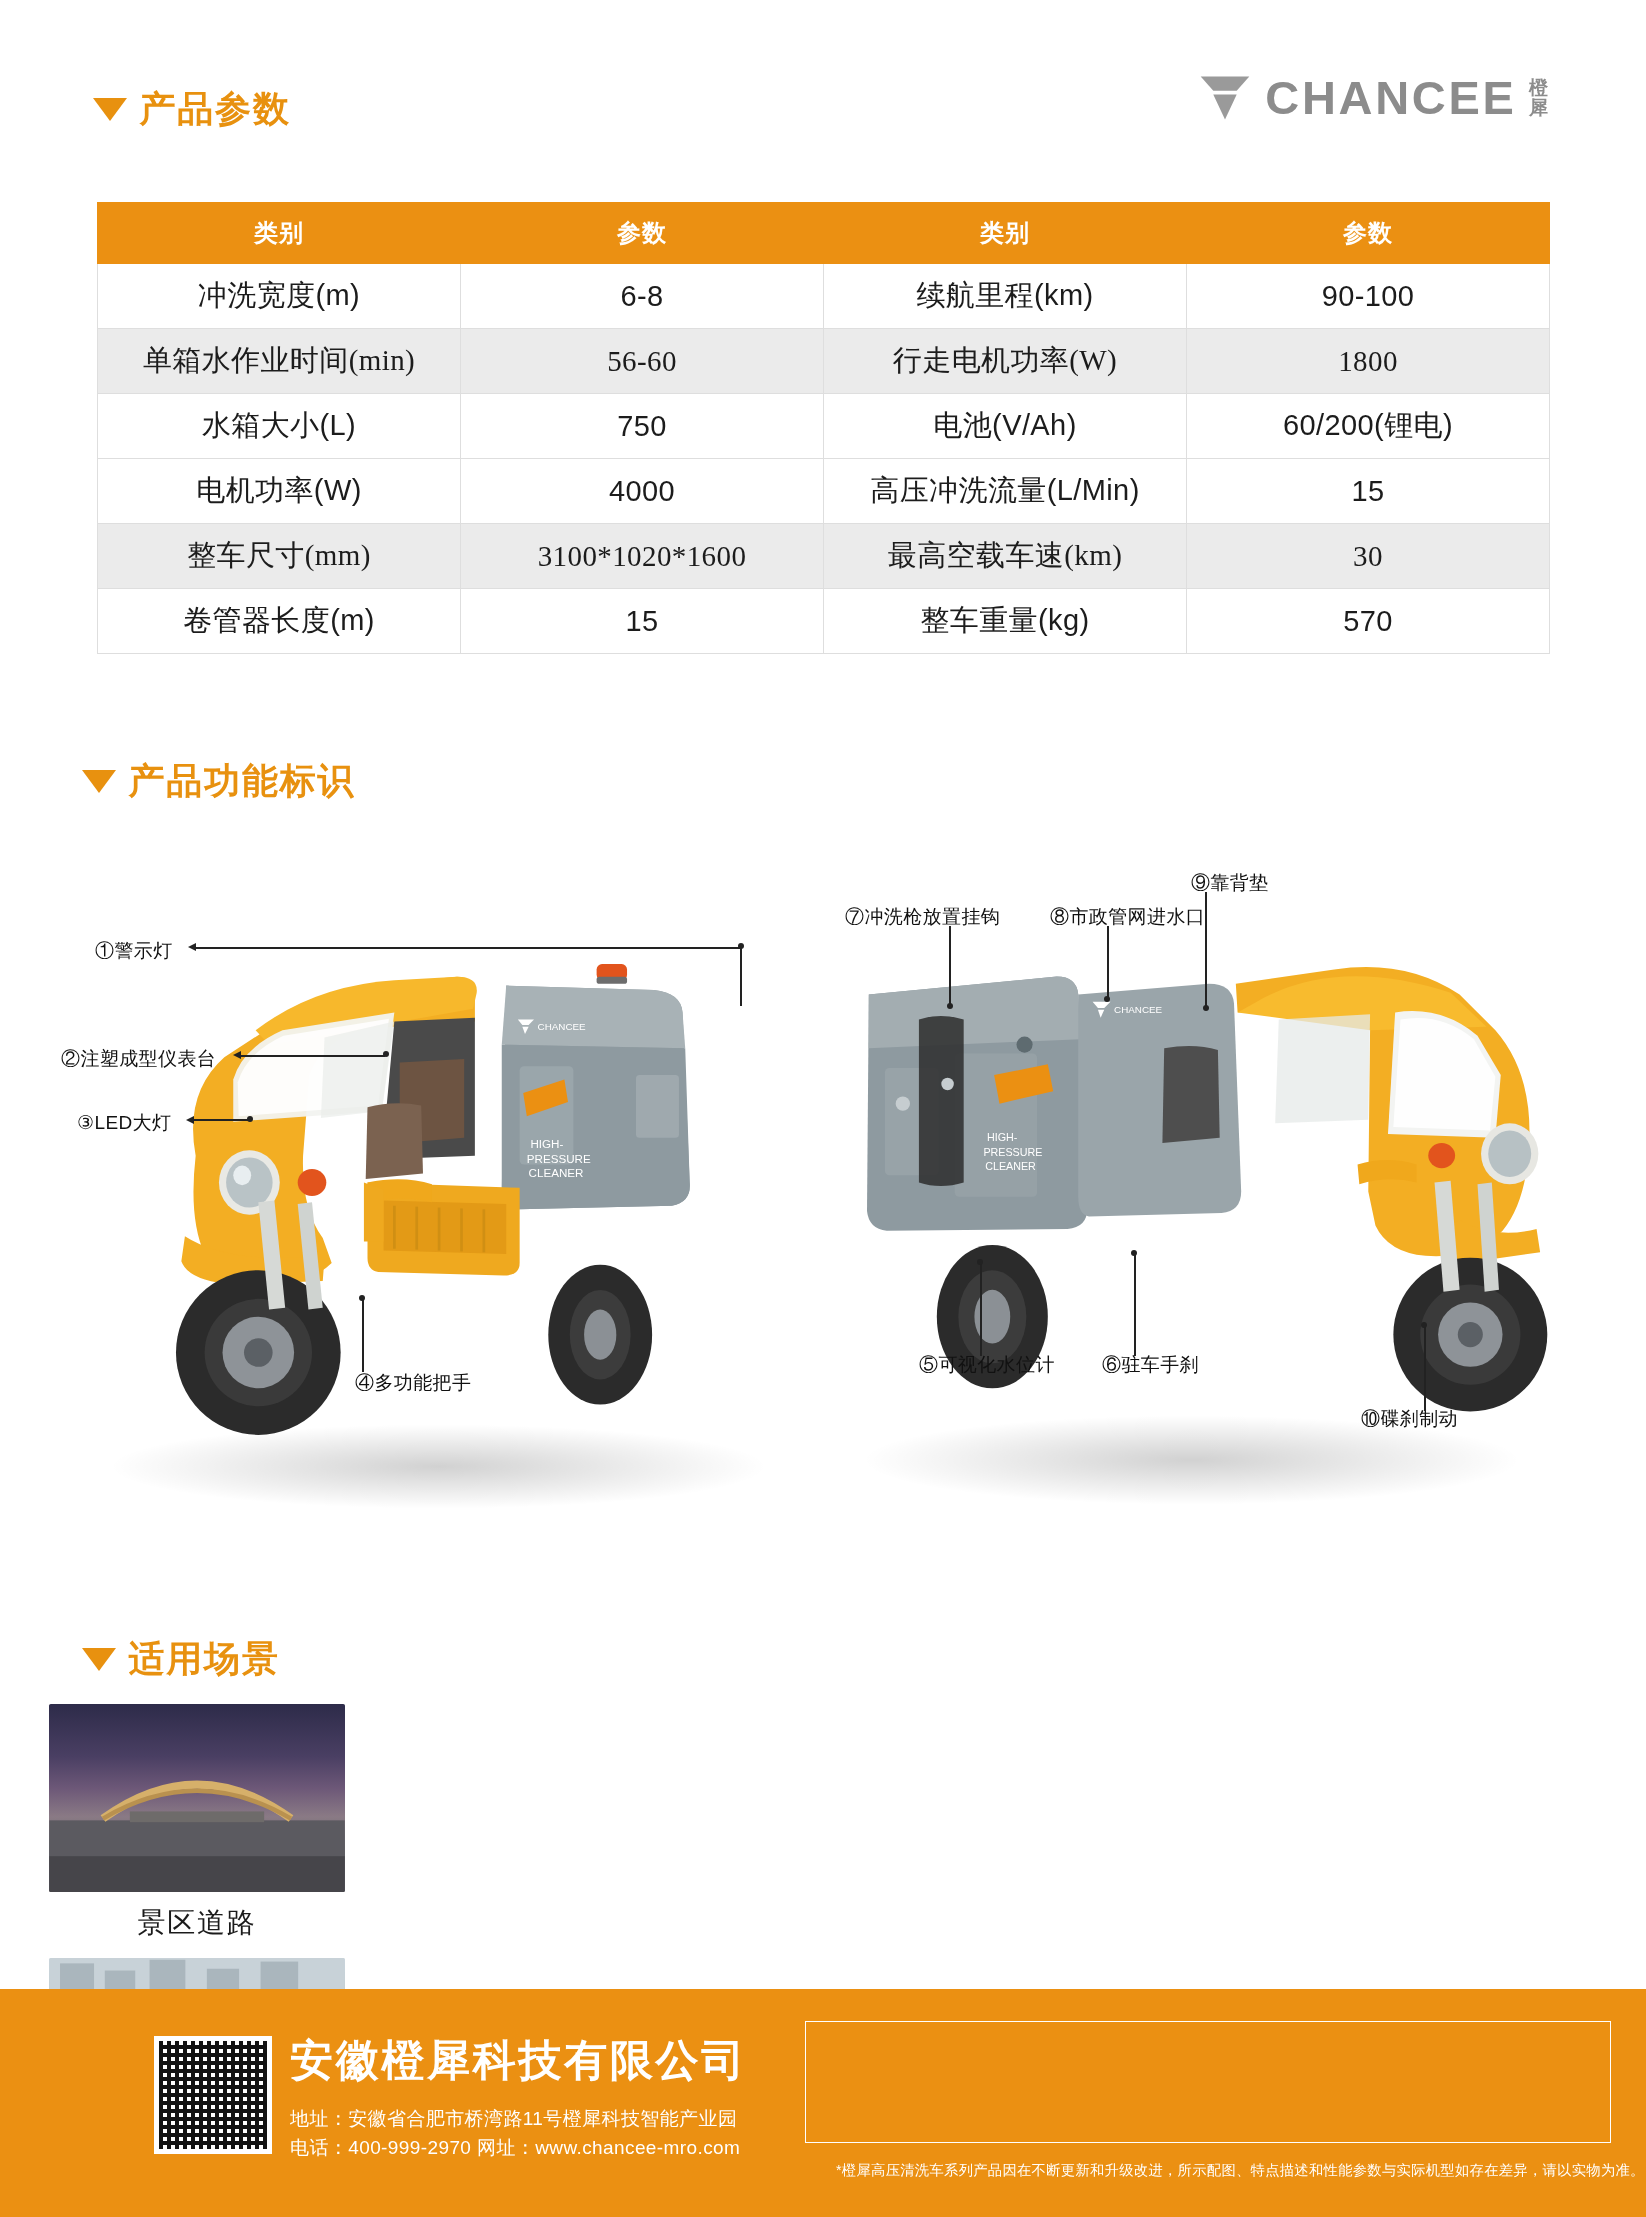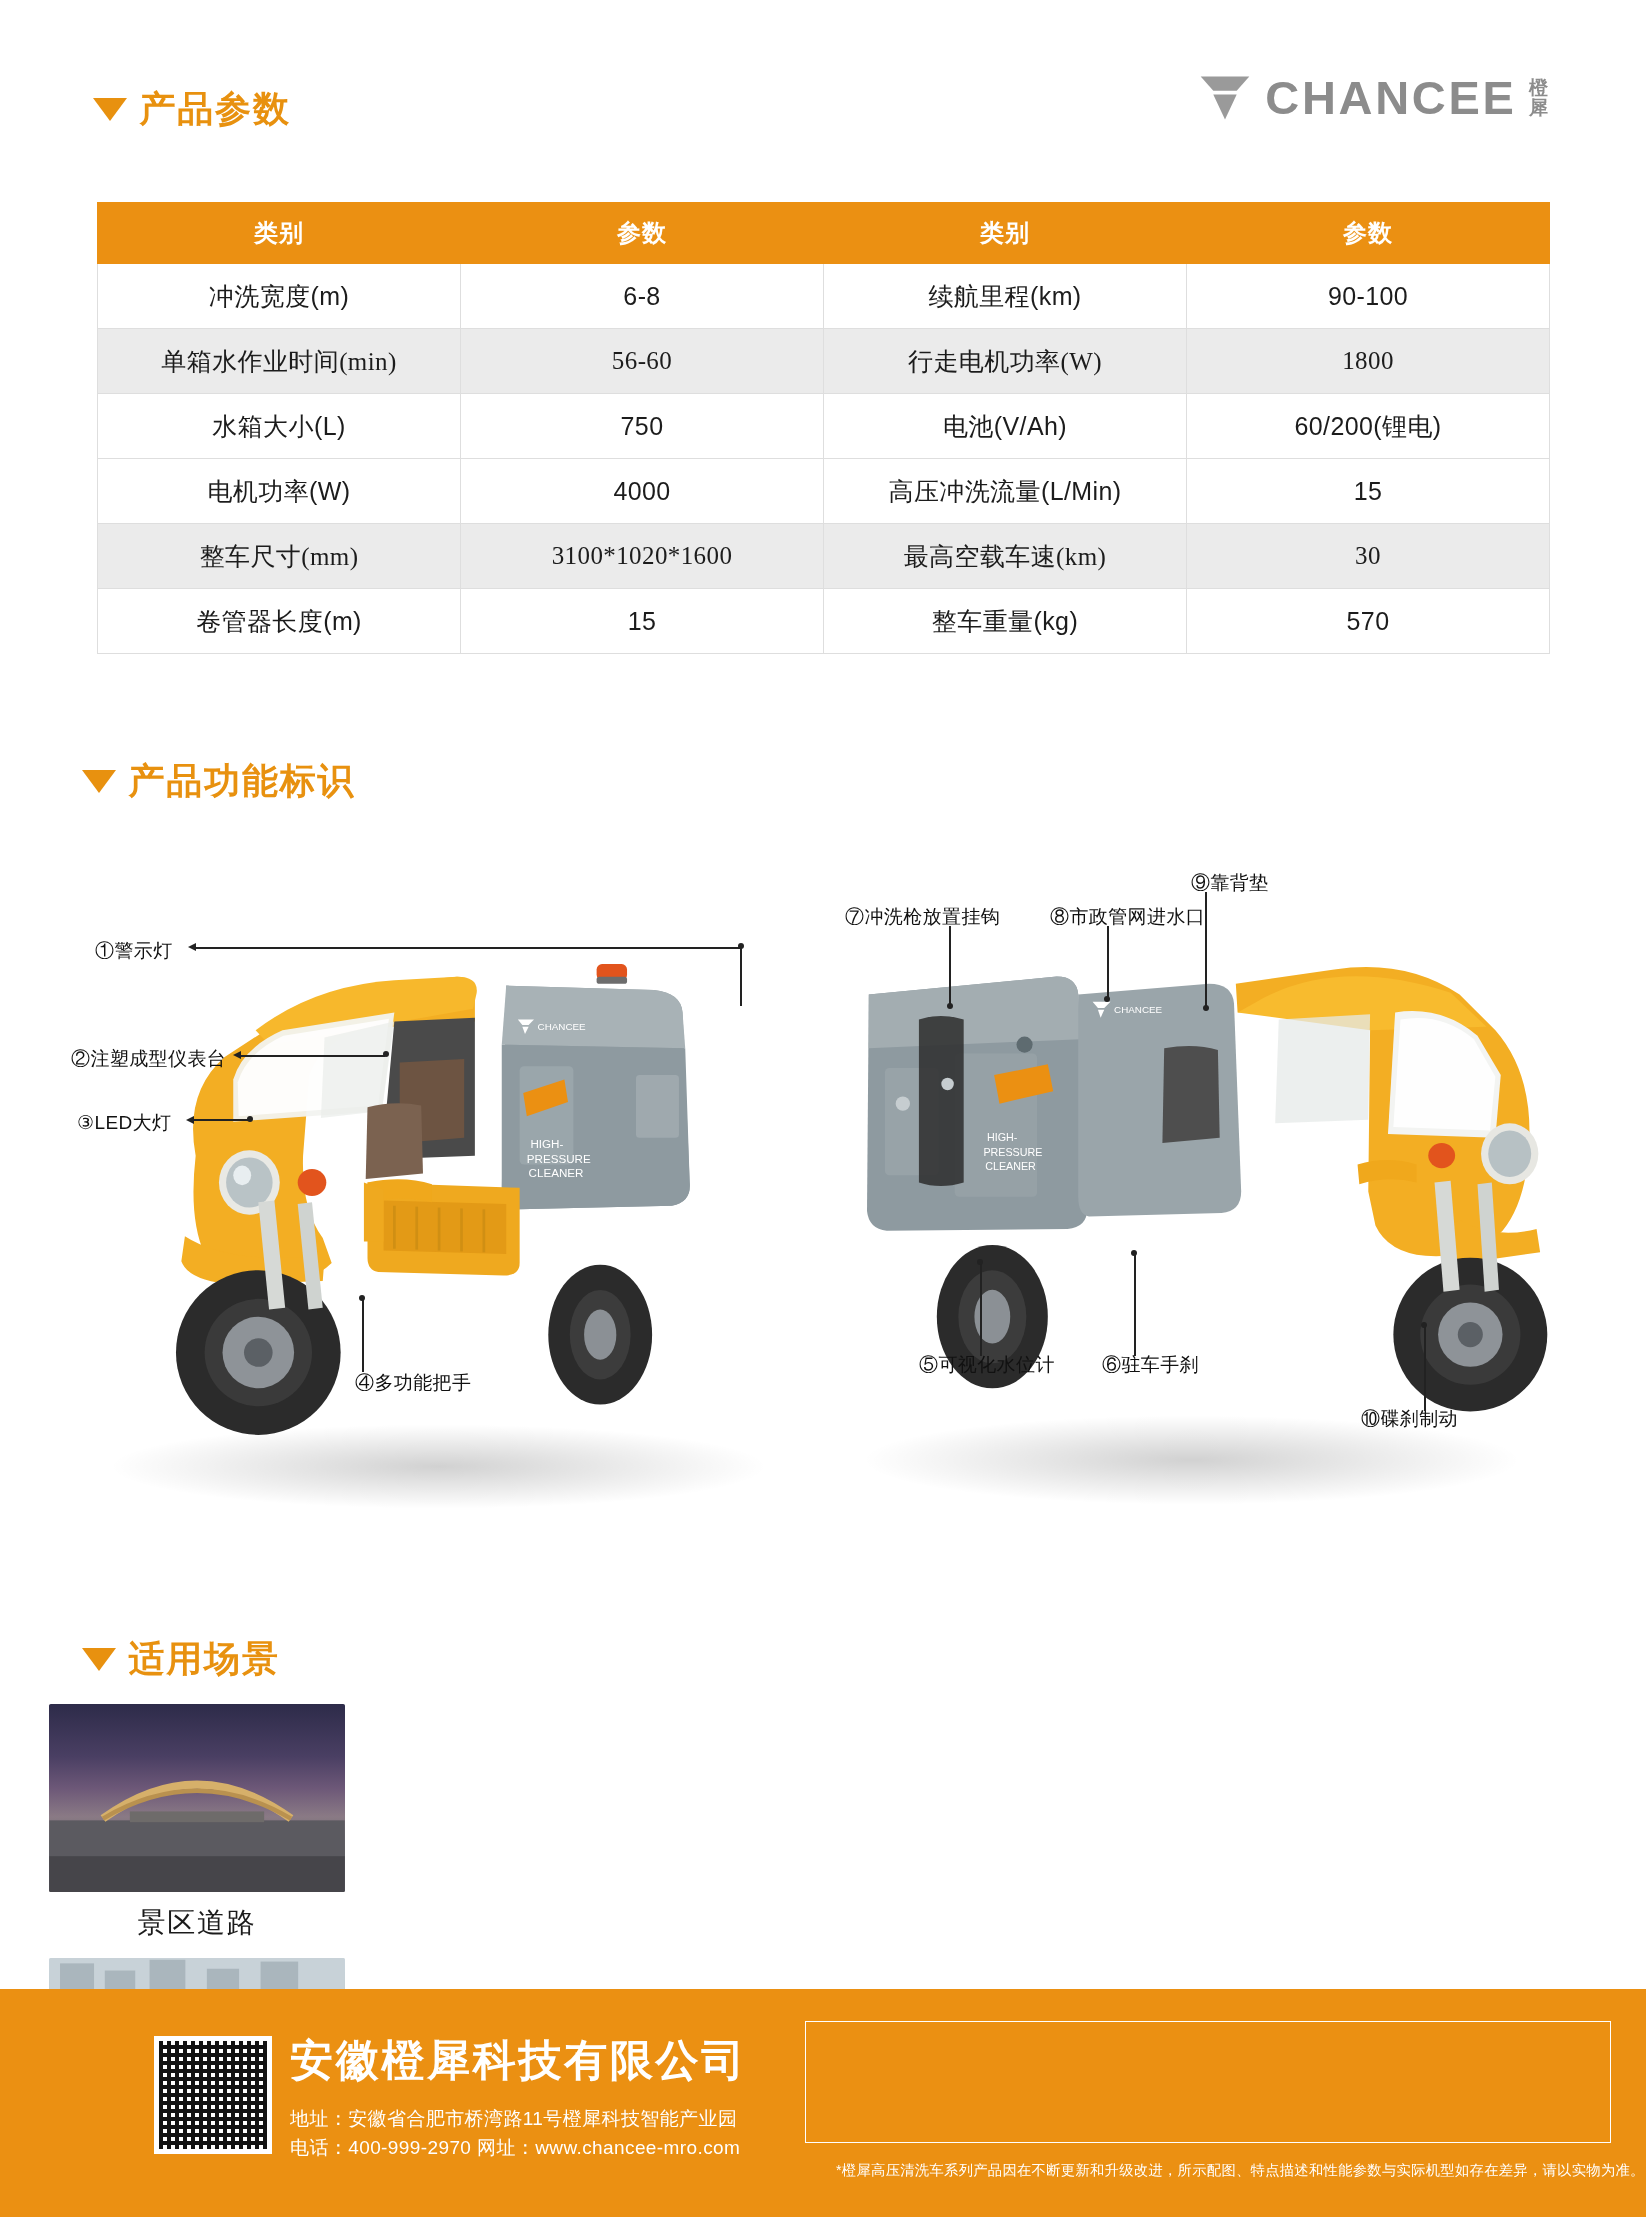--- a/index.html
+++ b/index.html
@@ -69,21 +69,21 @@
     color: #fff;
     font-size: 24px;
     font-weight: bold;
     height: 61px;
     border: 0.9px solid #eb9012;
     letter-spacing: 0.9px;
   }
   table.spec td {
     border: 0.9px solid #dedede;
     height: 65px;
-    font-size: 25px;
+    font-size: 29px;
     text-align: center;
     color: #1c1c1c;
     letter-spacing: 0.4px;
   }
   table.spec tr.alt td { background: #ebebeb; font-family: Liberation Serif, serif; }
   table.spec col.c1 { width: 25%; }
   table.spec col.c2 { width: 25%; }
   table.spec col.c3 { width: 25%; }
   table.spec col.c4 { width: 25%; }
 
@@ -431,21 +431,21 @@
       <path d="M690 348 L700 470 L682 472 L672 350 Z" fill="#d6d9d6"></path>
       <path d="M736 350 L744 470 L728 472 L720 352 Z" fill="#cfd3d0"></path>
     </svg>
 
     <div class="callout" style="left:95px;top:141px;">①警示灯</div>
     <div class="lead" style="left:195px;top:150px;width:546px;height:1.8px;"></div>
     <div class="arrowL" style="left:188px;top:146px;"></div>
     <div class="dot" style="left:738px;top:146px;"></div>
     <div class="lead" style="left:740px;top:150px;width:1.8px;height:59px;"></div>
 
-    <div class="callout" style="left:71px;top:249px;">②注塑成型仪表台</div>
+    <div class="callout" style="left:61px;top:249px;">②注塑成型仪表台</div>
     <div class="lead" style="left:240px;top:258px;width:145px;height:1.8px;"></div>
     <div class="arrowL" style="left:233px;top:254px;"></div>
     <div class="dot" style="left:383px;top:254px;"></div>
 
     <div class="callout" style="left:77px;top:313px;">③LED大灯</div>
     <div class="lead" style="left:193px;top:322px;width:56px;height:1.8px;"></div>
     <div class="arrowL" style="left:186px;top:319px;"></div>
     <div class="dot" style="left:247px;top:319px;"></div>
 
     <div class="callout" style="left:355px;top:573px;">④多功能把手</div>

